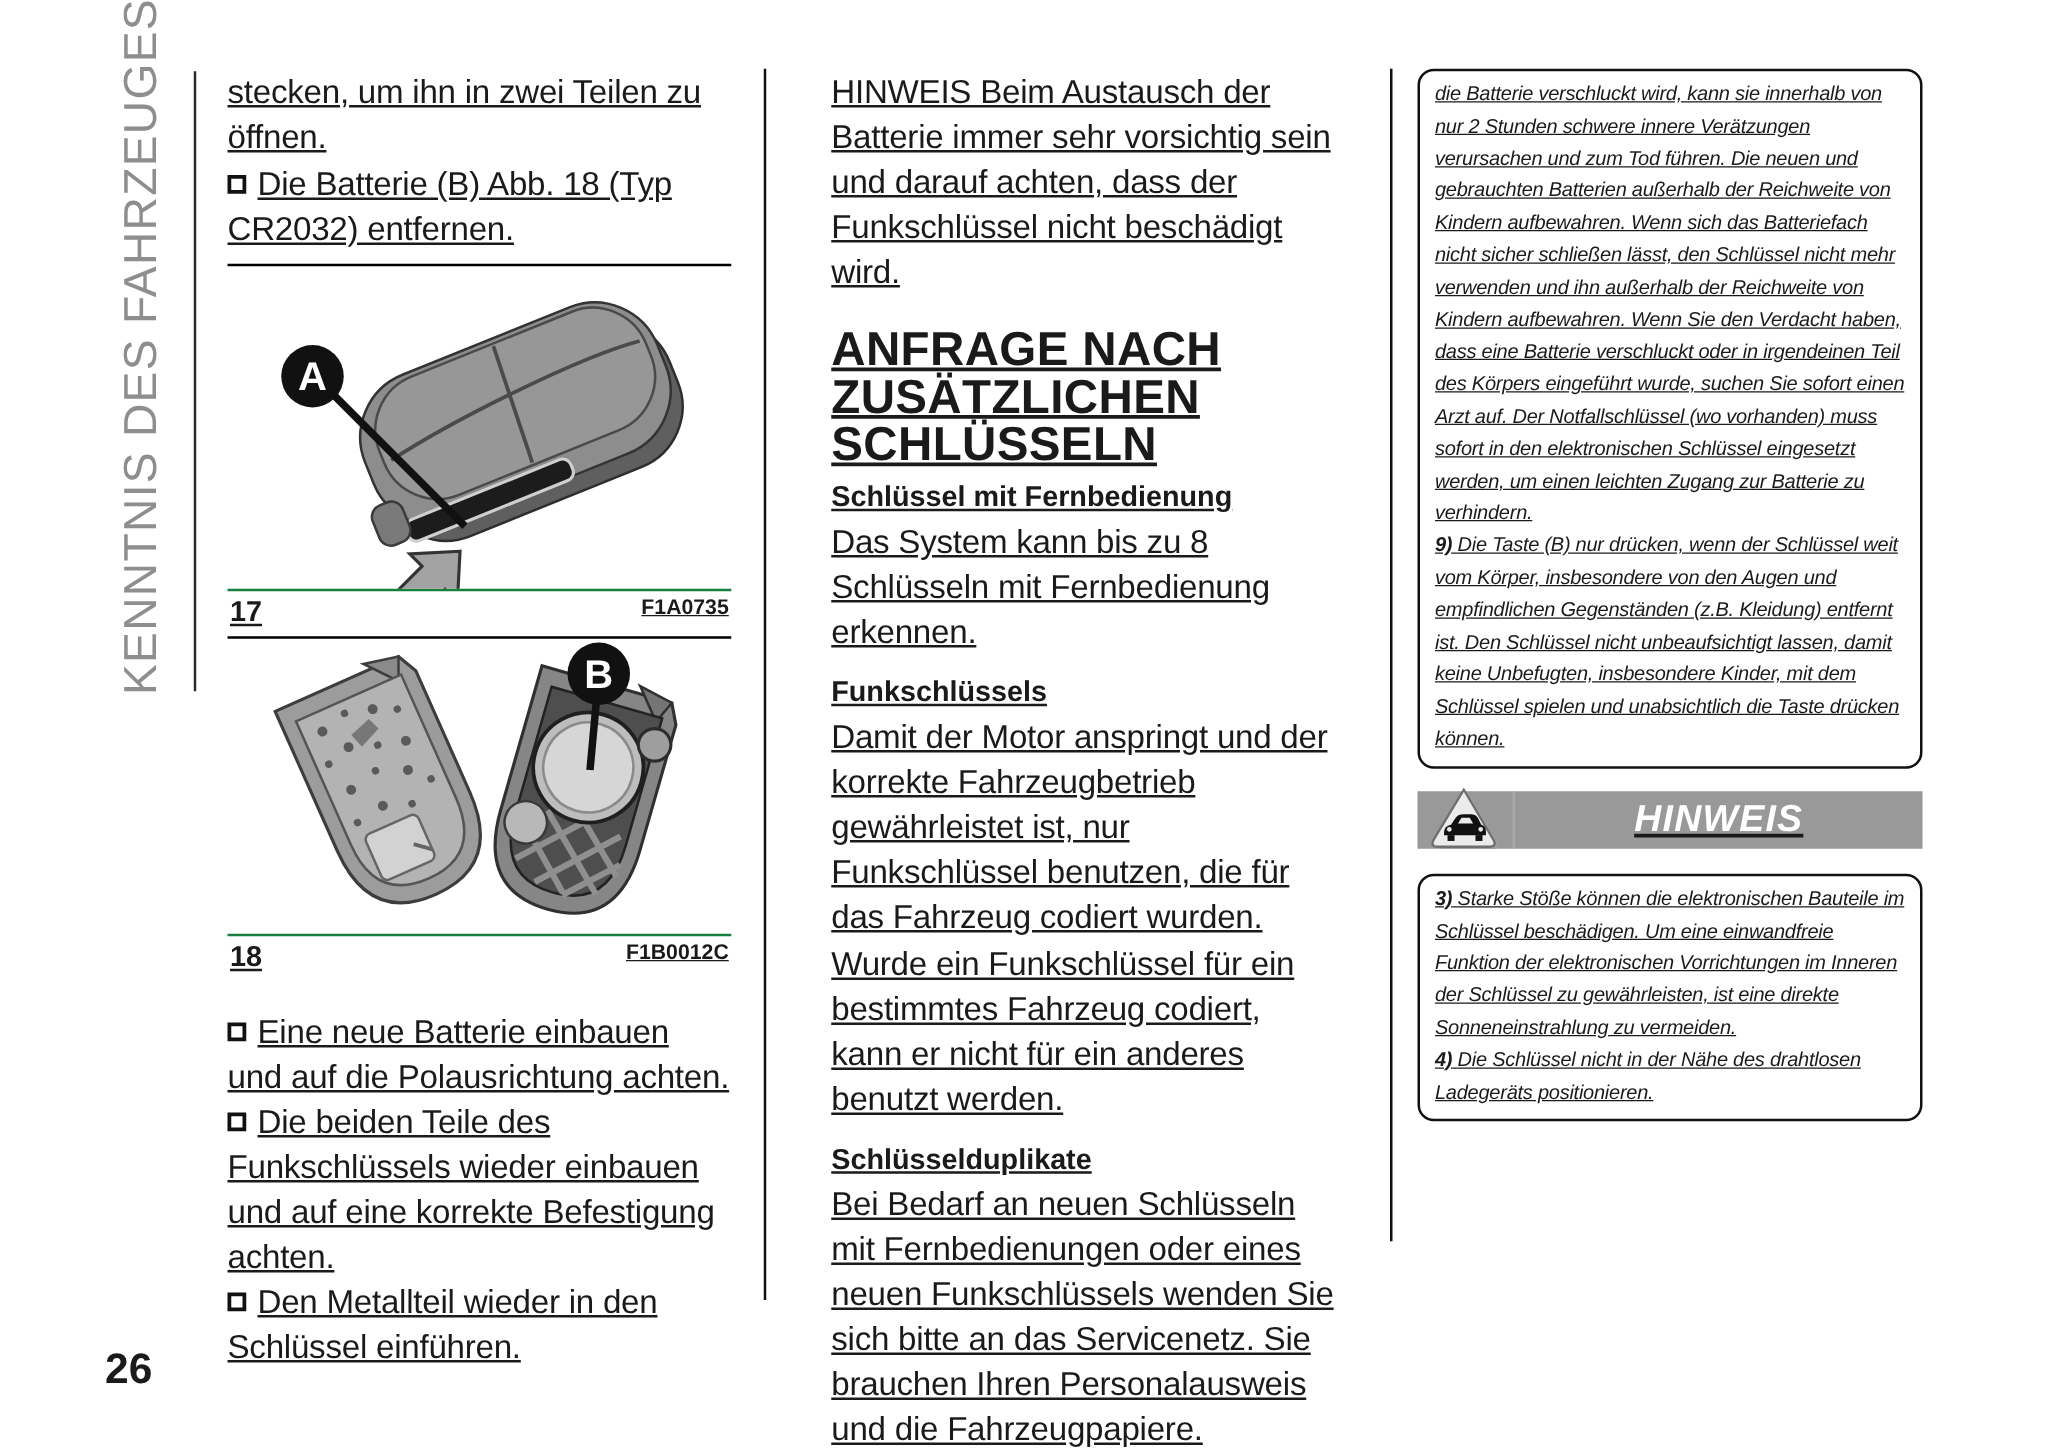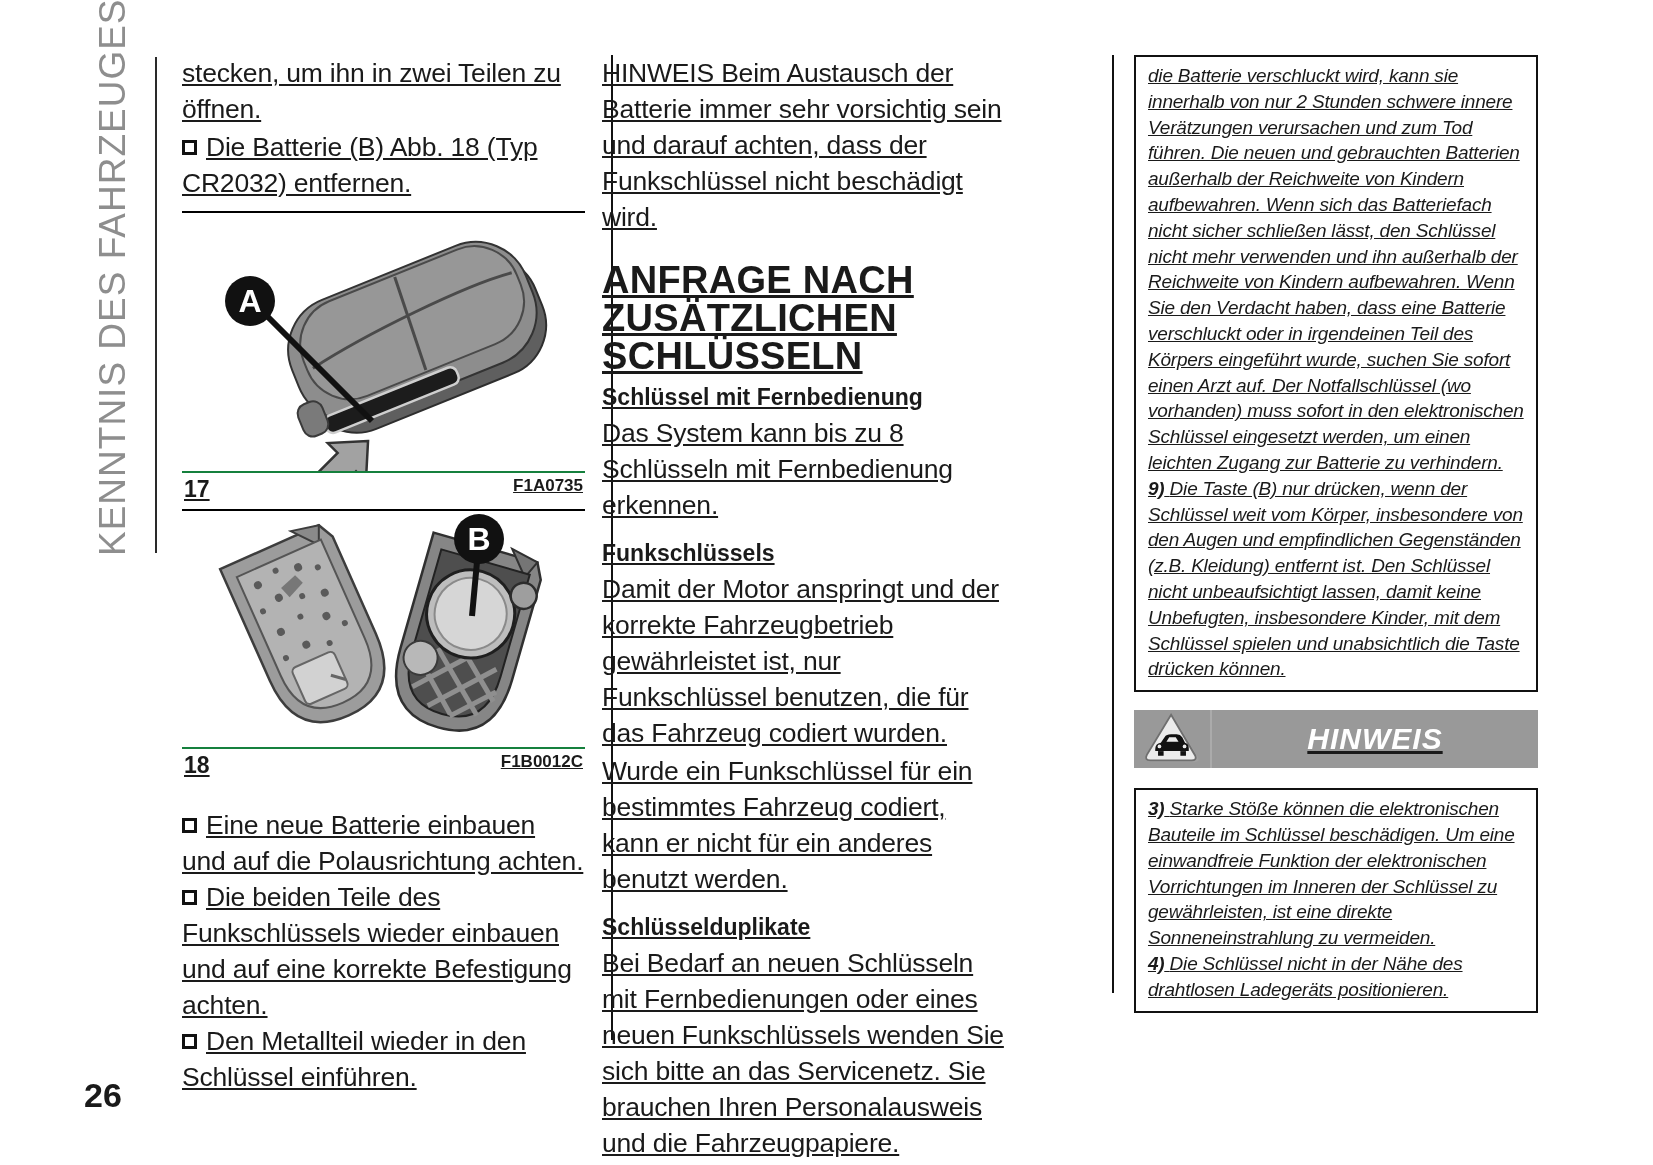--- a/index.html
+++ b/index.html
@@ -21,21 +21,21 @@
     color:#8e8e8e; font-weight:400;
   }
   .sidebar-rule {
     position:absolute; left:155px; top:57px;
     width:2px; height:496px; background:#2a2a2a;
   }
 
   
   .col { position:absolute; top:55px;text-decoration:underline; }
   .col1 { left:182px; width:403px; }
-  .col2 { left:602px; width:404px; }
+  .col2 { left:665px; width:404px; }
   .col3 { left:1134px; width:404px; }
   .divider { position:absolute; top:55px; width:2px; background:#111; }
   .divider1 { left:611px; height:985px; }
   .divider2 { left:1112px; height:938px; }
 
   
   .body-text { font-size:26.5px; line-height:36px; letter-spacing:-0.2px; }
   .para { margin-bottom:2px; }
   .bullet-para { position:relative; }
   .bullet-square {
@@ -55,41 +55,41 @@
   .figure-caption {
     border-top:2px solid #15803d; display:flex;
     justify-content:space-between; align-items:flex-start;
     padding:3px 2px 6px 2px;
   }
   .figure-number { font-size:23px; font-weight:700; }
   .figure-code { font-size:17px; font-weight:700; }
 
   
   .banner {
-    display:flex; align-items:stretch; height:58px;
+    display:flex; align-items:stretch; height:46px;
     background:#999999; margin-top:34px;
   }
   .banner-icon-cell {
     width:78px; display:flex; align-items:center; justify-content:center;
     border-right:2px solid #ababab;
   }
   .banner-label-cell {
     flex:1; display:flex; align-items:center; justify-content:center;
   }
   .banner-label {
     color:#ffffff; font-size:30px; font-weight:700; font-style:italic;
     letter-spacing:1px;
   }
 
   
   .note-box {
     border:2px solid #111; font-style:italic;
     padding:6px 10px 8px 12px;
   }
-  .note-box.small { font-size:19px; line-height:25.8px; letter-spacing:-0.2px; }
+  .note-box.small { font-size:16px; line-height:25.8px; letter-spacing:-0.2px;border-radius:13px; }
   .note-num { font-weight:700; }
   .col3 .banner { margin-top:16px; }
   .col3 .note-box + .banner { margin-top:18px; }
   .col3 .banner + .note-box { margin-top:20px; }
 
   
   .page-number {
     position:absolute; left:84px; top:1076px;
     font-size:34px; font-weight:800;
   }

